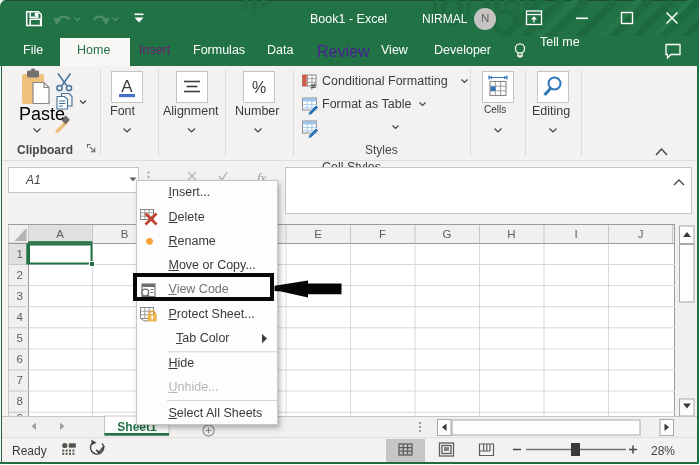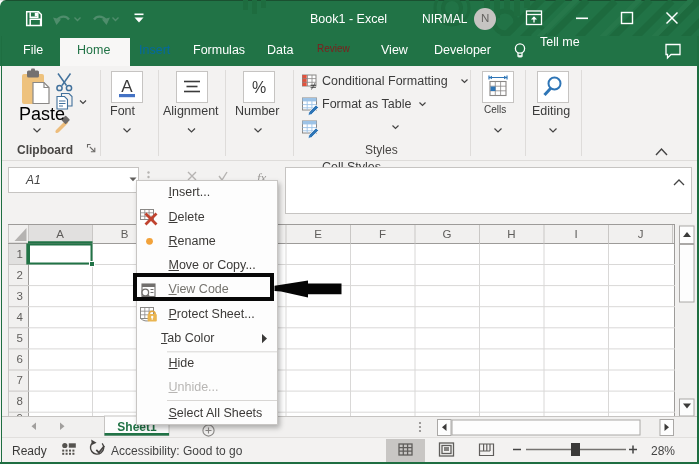--- a/index.html
+++ b/index.html
@@ -90,24 +90,24 @@
 </svg>
 <div class="txt" style="left:310px;top:12px;width:80px;color:#fff;font-size:12.5px;">Book1  -  Excel</div>
 <div class="txt" style="left:422px;top:12px;color:#fff;font-size:12px;">NIRMAL</div>
 <div class="abs" style="left:474px;top:8px;width:22px;height:22px;border-radius:50%;background:#c6c4c2;"></div>
 <div class="txt" style="left:481px;top:12px;color:#656361;font-size:11.5px;">N</div>
 
 <div class="abs" style="left:0;top:36px;width:700px;height:30px;background:#217346;"></div>
 <div class="abs" style="left:60px;top:38px;width:70px;height:28px;background:#f8f7f6;"></div>
 <div class="txt" style="left:23px;top:43px;color:#fff;font-size:12.5px;">File</div>
 <div class="txt" style="left:77px;top:43px;color:#217346;font-size:12.5px;">Home</div>
-<div class="txt" style="left:139px;top:43px;color:#0369a1;font-size:12.5px;">Insert</div>
+<div class="txt" style="left:139px;top:43px;color:#701a75;font-size:12.5px;">Insert</div>
 <div class="txt" style="left:193px;top:43px;color:#fff;font-size:12.5px;">Formulas</div>
 <div class="txt" style="left:267px;top:43px;color:#fff;font-size:12.5px;">Data</div>
-<div class="txt" style="left:317px;top:43px;color:#7f1d1d;font-size:10px;">Review</div>
+<div class="txt" style="left:317px;top:43px;color:#4c1d95;font-size:16px;">Review</div>
 <div class="txt" style="left:381px;top:43px;color:#fff;font-size:12.5px;">View</div>
 <div class="txt" style="left:434px;top:43px;color:#fff;font-size:12.5px;">Developer</div>
 <div class="txt" style="left:540px;top:35px;color:#fff;font-size:12.5px;">Tell me</div>
 <svg class="abs" style="left:0;top:36px;" width="700" height="30" viewBox="0 0 700 30">
 
   <g stroke="#fff" stroke-width="1.3" fill="none">
     <circle cx="520" cy="12.5" r="4.6"></circle>
     <path d="M518,17 v3 h4 v-3"></path>
     <path d="M518.3,20.8 h3.4"></path>
   </g>
@@ -391,21 +391,20 @@
   <path d="M664.5,7.5 l4.5,3.8 l-4.5,3.8 z" fill="#3b3a39"></path>
 </svg>
 
 <div class="abs" style="left:1px;top:437px;width:698px;height:25px;background:#f3f2f1;border-top:1px solid #e1dfdd;box-sizing:border-box;"></div>
 <div class="abs" style="left:0;top:461.5px;width:700px;height:2.6px;background:#1e6e41;"></div>
 <div class="abs" style="left:0;top:464px;width:700px;height:1px;background:#fdfdfd;"></div>
 <div class="abs" style="left:0.6px;top:36px;width:1.8px;height:428px;background:#1e6e41;"></div>
 <div class="abs" style="left:697.2px;top:36px;width:1.8px;height:428px;background:#1e6e41;"></div>
 <div class="abs" style="left:699px;top:0;width:1px;height:465px;background:#fdfdfd;"></div>
 <div class="txt" style="left:12px;top:444px;font-size:12px;color:#3b3a39;">Ready</div>
-<div class="txt" style="left:111px;top:444px;font-size:12px;color:#444;">Accessibility: Good to go</div>
 <div class="txt" style="left:651px;top:444px;font-size:12px;color:#444;">28%</div>
 <svg class="abs" style="left:0;top:437px;" width="700" height="25" viewBox="0 0 700 25">
 
   <g fill="#55534f">
     <circle cx="64.8" cy="8.5" r="2.6"></circle>
     <rect x="68.8" y="6.3" width="7" height="4.4"></rect>
     <rect x="62.2" y="12.6" width="2" height="2"></rect>
         <rect x="65.6" y="12.6" width="2" height="2"></rect>
     <rect x="69" y="12.6" width="2" height="2"></rect>
         <rect x="72.4" y="12.6" width="2" height="2"></rect>
@@ -444,21 +443,21 @@
   <path d="M629,12.5 h8 M633,8.5 v8" stroke="#444" stroke-width="1.5"></path>
 </svg>
 
 <div class="abs" style="left:136px;top:180px;width:142px;height:244.5px;background:#fdfdfd;border:1px solid #c8c6c4;box-sizing:border-box;box-shadow:2px 3px 5px rgba(0,0,0,0.28);"></div>
 <div class="txt mi" style="left:168.5px;top:185px;"><u>I</u>nsert...</div>
 <div class="txt mi" style="left:168.5px;top:209.5px;"><u>D</u>elete</div>
 <div class="txt mi" style="left:168.5px;top:233.5px;"><u>R</u>ename</div>
 <div class="txt mi" style="left:168.5px;top:258px;"><u>M</u>ove or Copy...</div>
 <div class="txt mi" style="left:168.5px;top:282px;color:#76746f;"><u>V</u>iew Code</div>
 <div class="txt mi" style="left:168.5px;top:306.5px;"><u>P</u>rotect Sheet...</div>
-<div class="txt mi" style="left:161px;top:330.5px;"><u>T</u>ab Color</div>
+<div class="txt mi" style="left:176px;top:330.5px;"><u>T</u>ab Color</div>
 <div class="txt mi" style="left:168.5px;top:356px;"><u>H</u>ide</div>
 <div class="txt mi" style="left:168.5px;top:380px;color:#b8b6b4;"><u>U</u>nhide...</div>
 <div class="txt mi" style="left:168.5px;top:405.5px;"><u>S</u>elect All Sheets</div>
 <svg class="abs" style="left:136px;top:180px;" width="142" height="245" viewBox="0 0 142 245">
 
   <path d="M31,171.8 h110" stroke="#d8d6d4" stroke-width="1"></path>
   <path d="M31,220.5 h110" stroke="#d8d6d4" stroke-width="1"></path>
 
   <g stroke="#8a8886" stroke-width="1" fill="#fff">
     <rect x="4.5" y="29.5" width="13" height="10"></rect>

